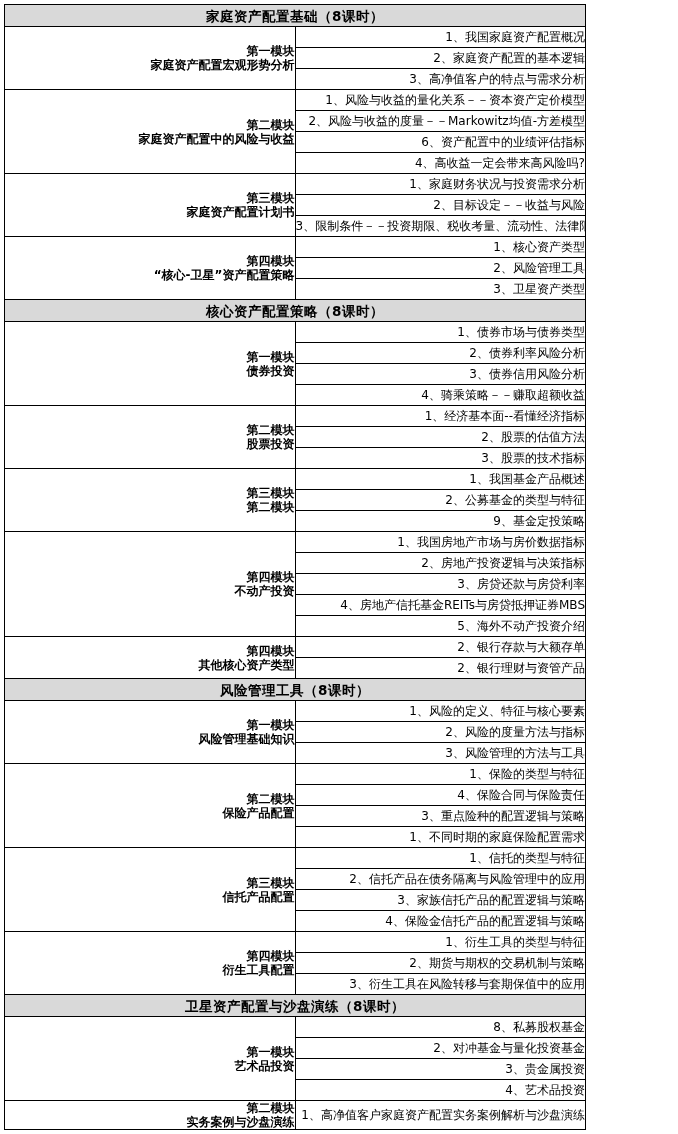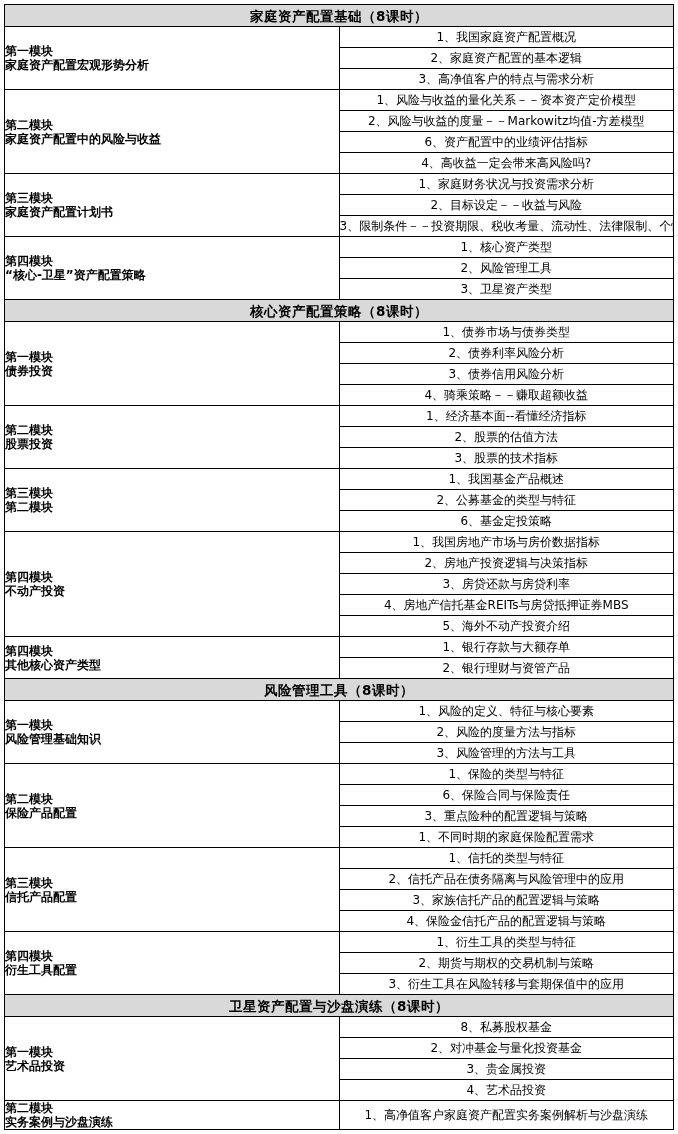--- a/index.html
+++ b/index.html
@@ -11,21 +11,21 @@
     width: 678px;
     font-family: "DejaVu Sans", "Liberation Sans", sans-serif;
     color: #000000;
   }
   .sheet {
     width: 678px;
     box-sizing: border-box;
     padding: 4px 4px 6px 4px;
   }
   table.curriculum {
-    width: 670px;
+    width: 582px;
     border-collapse: collapse;
     table-layout: fixed;
   }
   table.curriculum td {
     border: 1px solid #000000;
     font-size: 12px;
     line-height: 14px;
     padding: 0;
     vertical-align: middle;
   }
@@ -34,35 +34,35 @@
     background: #d9d9d9;
     text-align: center;
     font-weight: bold;
     font-size: 13.5px;
     height: 21px;
     letter-spacing: 0.5px;
   }
   
   td.module-cell {
     width: 268px;
-    text-align: left;
+    text-align: right;
     font-weight: bold;
     font-size: 12.5px;
     line-height: 17px;
     padding: 2px 4px;
     margin-left: 28px;
   }
   td.module-cell .m-line {
     display: block;
     white-space: nowrap;
   }
   
   td.topic-cell {
     width: 398px;
-    text-align: center;
+    text-align: right;
     padding: 2px 4px 2px 6px;
     height: 20px;
     white-space: nowrap;
     overflow: hidden;
     margin-left: 24px;
   }
 </style>
 </head>
 <body>
 
@@ -163,21 +163,21 @@
           <td class="module-cell" rowspan="3">
             <span class="m-line">第三模块</span>
             <span class="m-line">第二模块</span>
           </td>
           <td class="topic-cell">1、我国基金产品概述</td>
         </tr>
         <tr>
           <td class="topic-cell">2、公募基金的类型与特征</td>
         </tr>
         <tr>
-          <td class="topic-cell">6、基金定投策略</td>
+          <td class="topic-cell">9、基金定投策略</td>
         </tr>
         <tr>
           <td class="module-cell" rowspan="5">
             <span class="m-line">第四模块</span>
             <span class="m-line">不动产投资</span>
           </td>
           <td class="topic-cell">1、我国房地产市场与房价数据指标</td>
         </tr>
         <tr>
           <td class="topic-cell">2、房地产投资逻辑与决策指标</td>
@@ -189,21 +189,21 @@
           <td class="topic-cell">4、房地产信托基金REITs与房贷抵押证券MBS</td>
         </tr>
         <tr>
           <td class="topic-cell">5、海外不动产投资介绍</td>
         </tr>
         <tr>
           <td class="module-cell" rowspan="2">
             <span class="m-line">第四模块</span>
             <span class="m-line">其他核心资产类型</span>
           </td>
-          <td class="topic-cell">1、银行存款与大额存单</td>
+          <td class="topic-cell">2、银行存款与大额存单</td>
         </tr>
         <tr>
           <td class="topic-cell">2、银行理财与资管产品</td>
         </tr>
         <tr class="section-row">
           <td colspan="2">风险管理工具（8课时）</td>
         </tr>
         <tr>
           <td class="module-cell" rowspan="3">
             <span class="m-line">第一模块</span>
@@ -218,21 +218,21 @@
           <td class="topic-cell">3、风险管理的方法与工具</td>
         </tr>
         <tr>
           <td class="module-cell" rowspan="4">
             <span class="m-line">第二模块</span>
             <span class="m-line">保险产品配置</span>
           </td>
           <td class="topic-cell">1、保险的类型与特征</td>
         </tr>
         <tr>
-          <td class="topic-cell">6、保险合同与保险责任</td>
+          <td class="topic-cell">4、保险合同与保险责任</td>
         </tr>
         <tr>
           <td class="topic-cell">3、重点险种的配置逻辑与策略</td>
         </tr>
         <tr>
           <td class="topic-cell">1、不同时期的家庭保险配置需求</td>
         </tr>
         <tr>
           <td class="module-cell" rowspan="4">
             <span class="m-line">第三模块</span>

